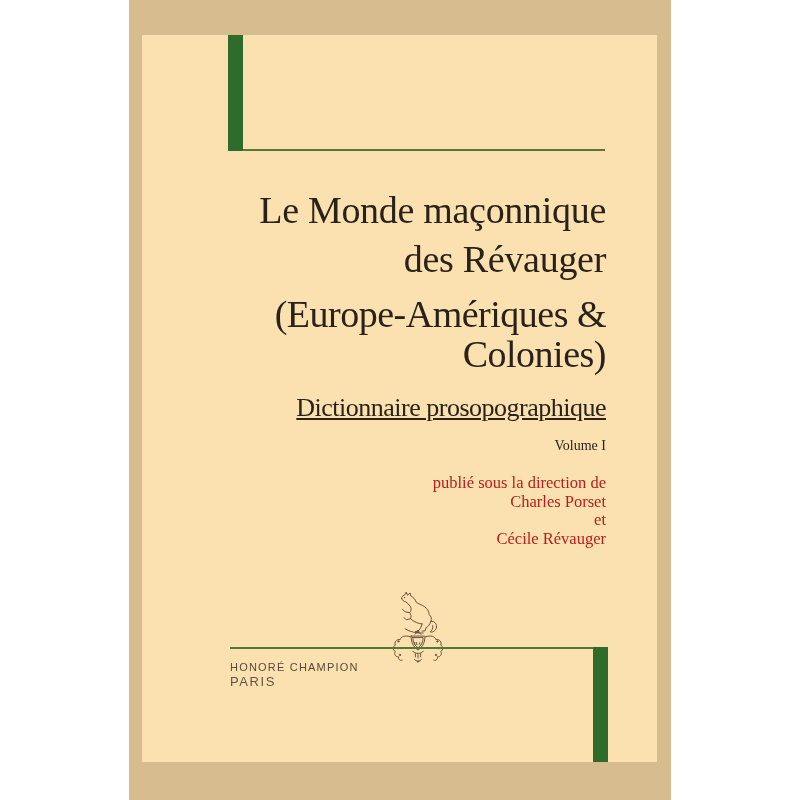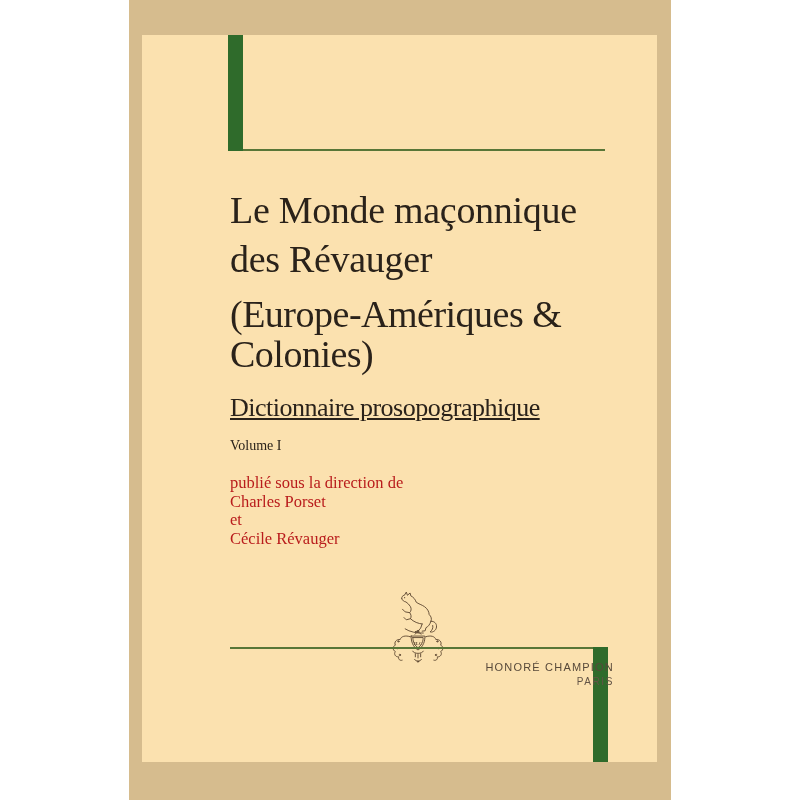--- a/index.html
+++ b/index.html
@@ -65,21 +65,21 @@
     top: 612px;
     width: 15px;
     height: 115px;
     background: #2f6b2b;
   }
   .content {
     position: absolute;
     left: 88px;
     top: 0;
     width: 376px;
-    text-align: left;
+    text-align: right;
     color: #2a221a;
   }
   .title {
     margin: 151px 0 0 0;
     font-size: 38px;
     line-height: 49px;
     font-weight: normal;
     letter-spacing: -0.3px;
   }
   .subtitle {
@@ -105,35 +105,35 @@
     font-size: 16.5px;
     line-height: 18.5px;
     color: #b91c1c;
   }
   .emblem {
     display: block;
     margin: 41px auto 0 auto;
   }
   .publisher-block {
     position: absolute;
-    left: 96px;
+    left: 88px;
     top: 626px;
     width: 376px;
-    text-align: right;
+    text-align: left;
     font-family: "Liberation Sans", sans-serif;
     color: #57493a;
   }
   .publisher-name {
     font-size: 11px;
     line-height: 13px;
     letter-spacing: 1.2px;
   }
   .publisher-city {
     margin-top: 3px;
-    font-size: 10px;
+    font-size: 13px;
     line-height: 10px;
     letter-spacing: 1.6px;
     color: #635446;
   }
 </style>
 </head>
 <body>
 
 <div class="stage">
   <div class="cover">

